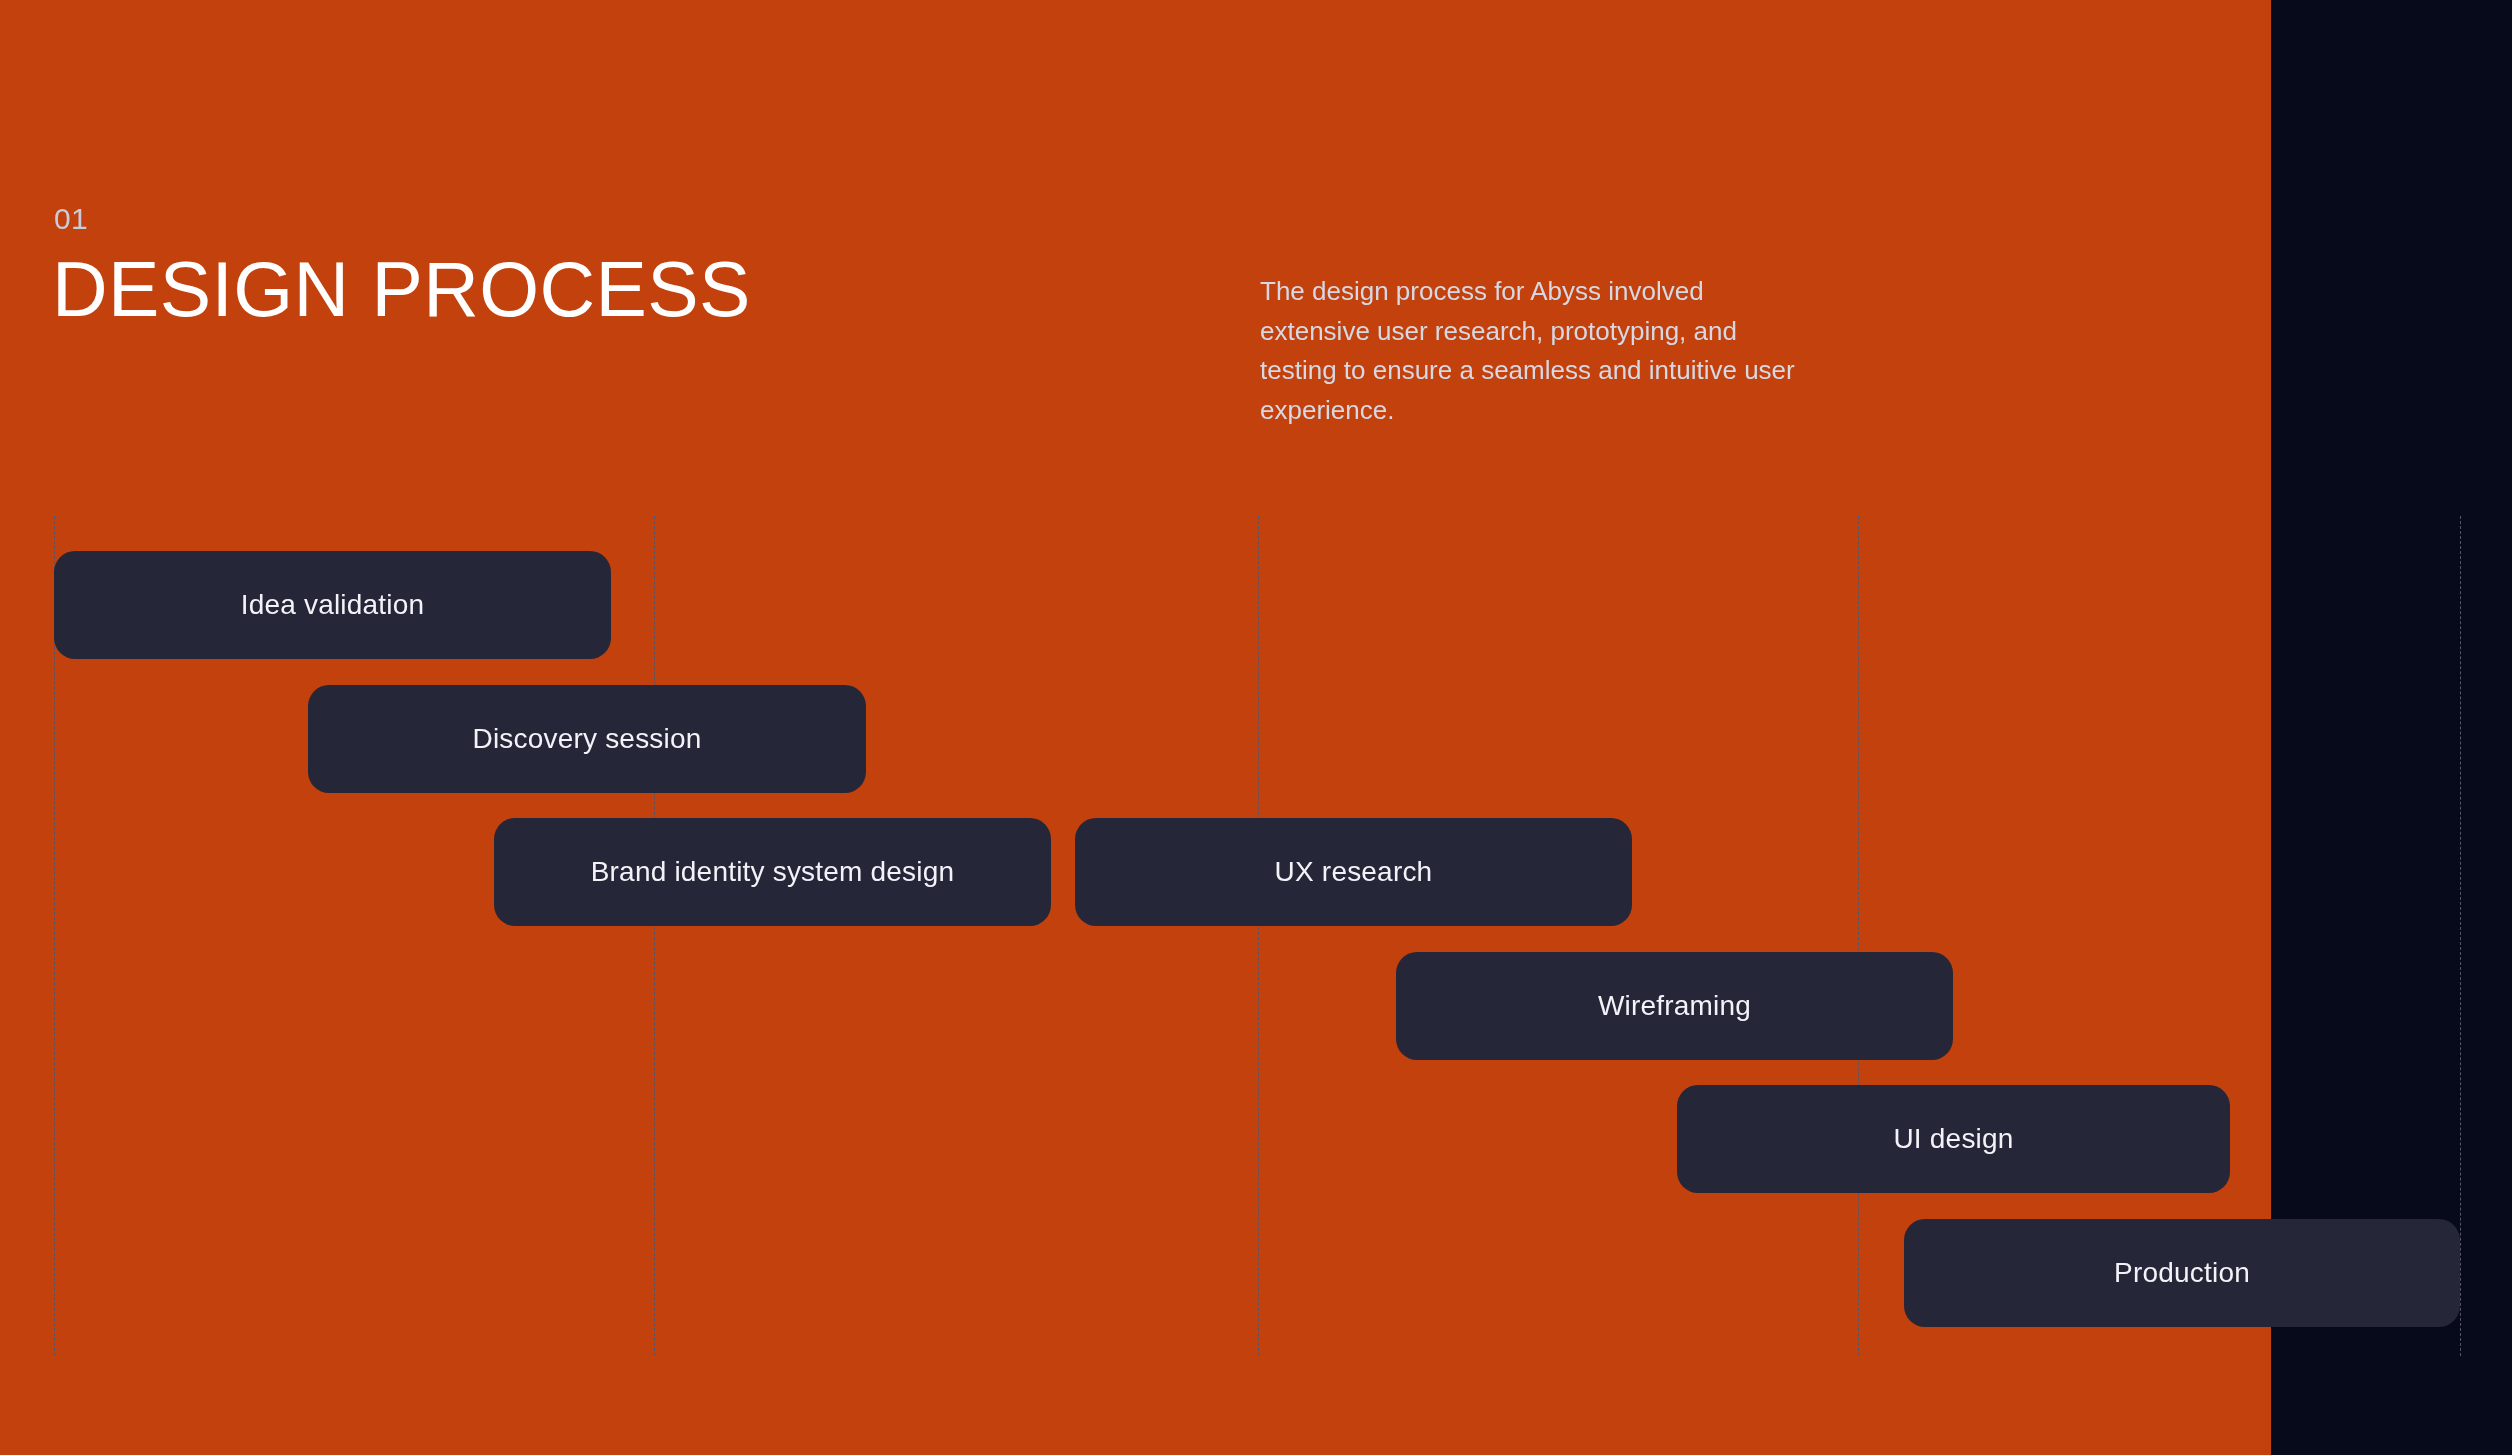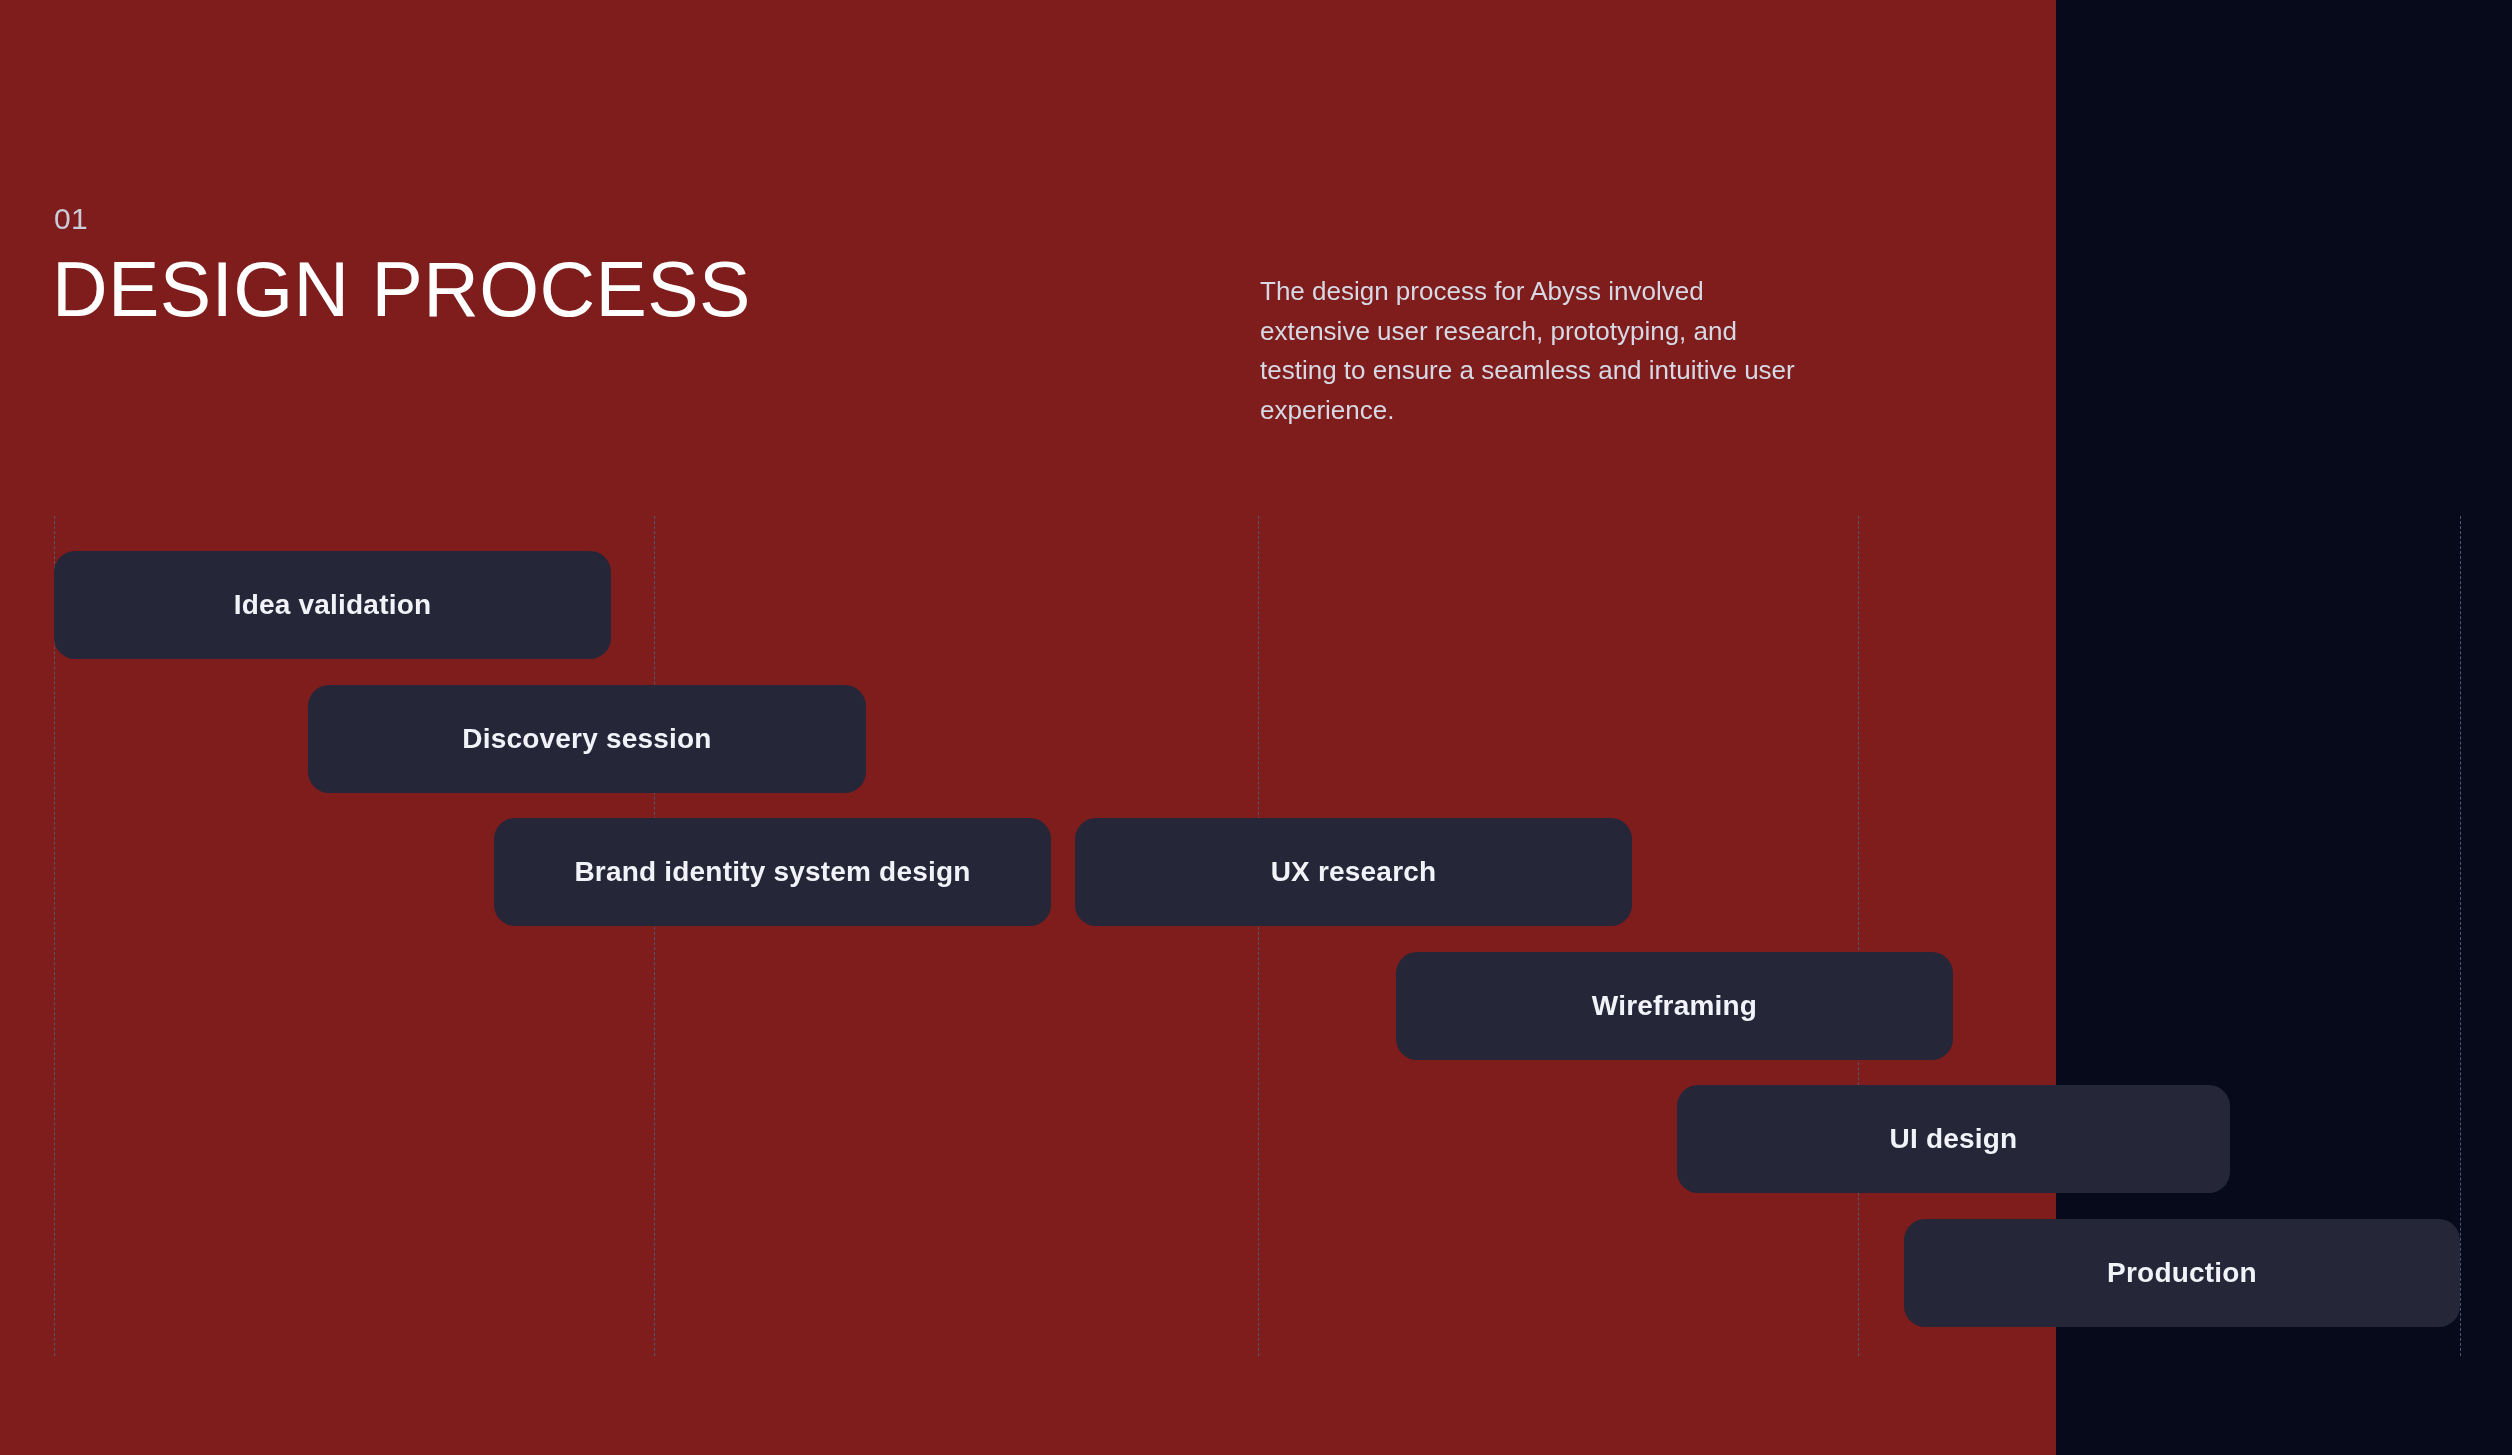--- a/index.html
+++ b/index.html
@@ -10,23 +10,23 @@
   }
   body {
     width: 2512px;
     height: 1455px;
     overflow: hidden;
     font-family: "Liberation Sans", sans-serif;
     -webkit-font-smoothing: antialiased;
   }
   .slide {
     position: relative;
-    width: 2056px;
+    width: 2271px;
     height: 1455px;
-    background: #7f1d1d;
+    background: #c2410c;
   }
 
   
   .section-number {
     position: absolute;
     left: 54px;
     top: 204px;
     font-size: 30px;
     letter-spacing: 0.4px;
     color: #c9ccd9;
@@ -97,21 +97,21 @@
     display: flex;
     align-items: center;
     justify-content: center;
     box-sizing: border-box;
     padding: 0 17.4px;
   }
   .bar-label {
     font-size: 28px;
     color: #f2f3f8;
     letter-spacing: 0.2px;
-    font-weight: 700;
+    font-weight: 400;
     white-space: nowrap;
   }
 </style>
 </head>
 <body>
 
 <div class="slide">
 
   <div class="section-number">01</div>
 

